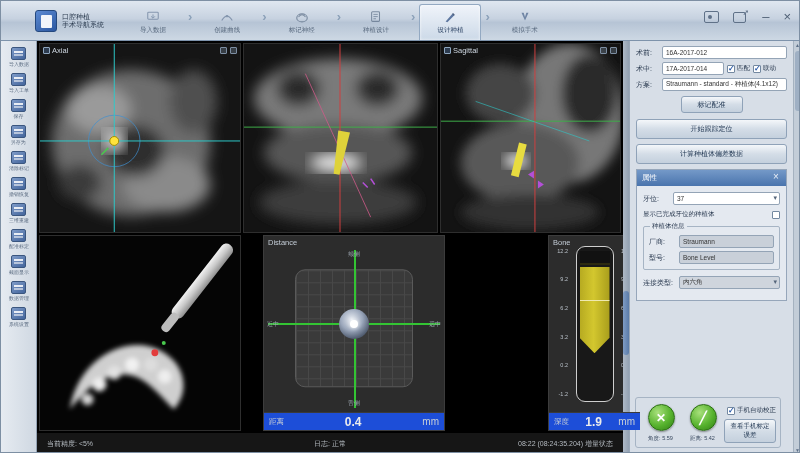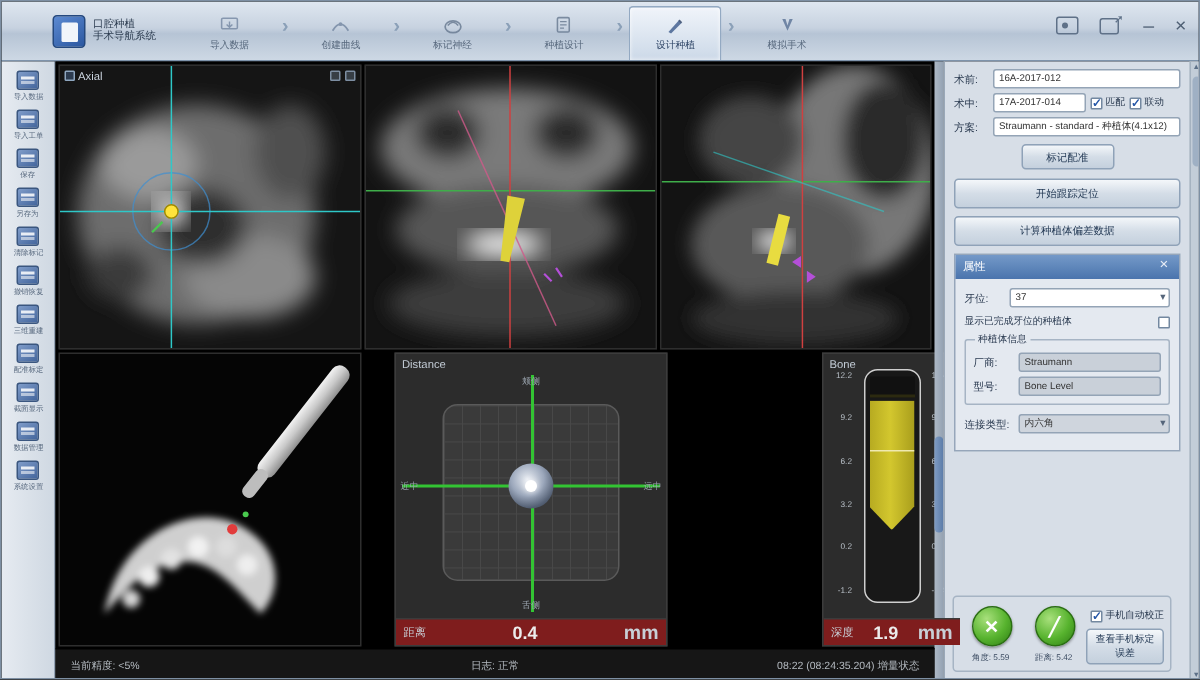--- a/index.html
+++ b/index.html
@@ -58,25 +58,25 @@
     background:rgba(70,100,140,.5); }
   .vp-title { font-size:7.5px; color:#cdd6e0; }
   .vp-tools { margin-left:auto; display:flex; gap:3px; }
   .vp-tool { width:7px; height:7px; border:1px solid #7d8ea2; background:rgba(120,140,160,.35); border-radius:1px; }
   .vp svg.scene { position:absolute; left:0; top:0; width:100%; height:100%; }
 
   
   .gauge { position:absolute; background:#2c2c2c; border:1px solid #3c3c3c; overflow:hidden;margin-left:20px; }
   .g-title { position:absolute; left:4px; top:2px; font-size:7.5px; color:#c3ccd6; z-index:6; }
   .g-dir { position:absolute; font-size:6px; color:#9aa4ae; z-index:5; }
-  .g-bottom { position:absolute; left:0; right:0; bottom:0; height:18px; background:#7f1d1d;
+  .g-bottom { position:absolute; left:0; right:0; bottom:0; height:18px; background:#1d4ed8;
     border-top:1px solid #3a3a3a; display:flex; align-items:center; padding:0 5px; z-index:6; }
   .g-metric { font-size:7.5px; color:#c8cfd6; }
   .g-value { flex:1; text-align:center; font-size:12px; font-weight:bold; color:#ececec; }
-  .g-unit { font-size:13px; color:#c8cfd6;font-weight:bold; }
+  .g-unit { font-size:10px; color:#c8cfd6; }
   .grid-box { position:absolute; left:50%; top:50%; transform:translate(-50%,-54%);
     width:118px; height:118px; border-radius:10px; border:1px solid #5a5a5a; background-color:#3a3a3a;
     background-image:linear-gradient(#484848 1px, transparent 1px),
                      linear-gradient(90deg,#484848 1px, transparent 1px);
     background-size:12px 12px; }
   .xh-h { position:absolute; left:4px; right:4px; top:50%; height:2px; margin-top:-10px;
     background:#33c433; z-index:4; }
   .xh-v { position:absolute; top:14px; bottom:22px; left:50%; width:2px; background:#33c433; z-index:4; }
   .pos-ball { position:absolute; left:50%; top:50%; transform:translate(-50%,-50%); margin-top:-9px;
     width:30px; height:30px; border-radius:50%; z-index:5;
@@ -373,20 +373,28 @@
         <ellipse cx="76" cy="118" rx="12" ry="7" fill="#ddd" filter="url(#b3)"></ellipse>
         <line x1="0" y1="78" x2="181" y2="78" stroke="#3fae4a" stroke-width="1"></line>
         <line x1="95" y1="0" x2="95" y2="190" stroke="#d04040" stroke-width="1"></line>
         <line x1="35" y1="58" x2="150" y2="98" stroke="#2ec8c8" stroke-width="1" opacity=".6"></line>
         <g transform="rotate(14 78 120)">
           <rect x="74" y="100" width="8" height="34" fill="#e8dc40"></rect>
         </g>
         <polygon points="88,132 94,128 94,136" fill="#b44fd8"></polygon>
         <polygon points="104,142 98,138 98,146" fill="#b44fd8"></polygon>
       </svg>
+      <div class="vp-head">
+        <span class="vp-ico"></span>
+        <span class="vp-title">Sagittal</span>
+        <span class="vp-tools">
+          <span class="vp-tool"></span>
+          <span class="vp-tool"></span>
+        </span>
+      </div>
     </div>
 
     <div class="vp" style="left:2px;top:194px;width:202px;height:196px;background:#050505;">
       <svg class="scene" viewBox="0 0 202 196" preserveAspectRatio="none">
         <defs>
           <filter id="b4">
               <feGaussianBlur stdDeviation="2.5"></feGaussianBlur>
             </filter>
           <linearGradient id="instr" x1="0" y1="0" x2="1" y2="0">
             <stop offset="0" stop-color="#f2f2f2"></stop>

